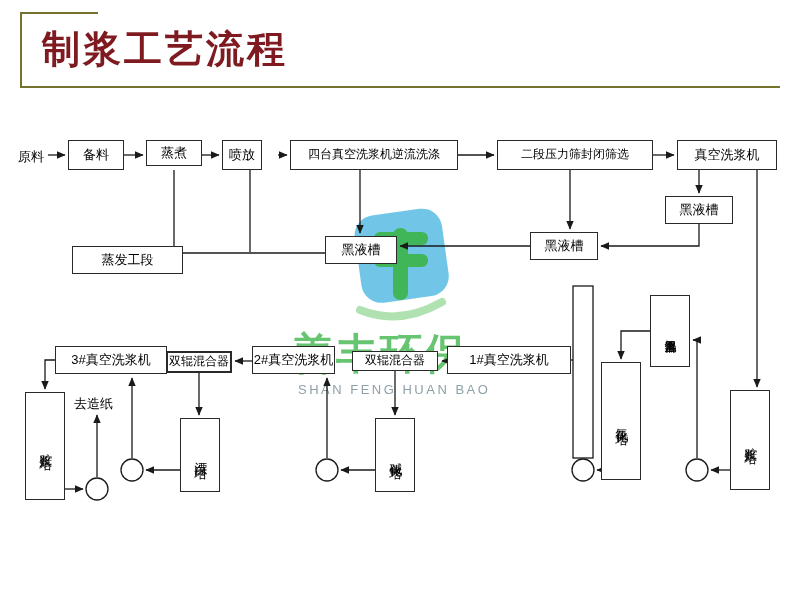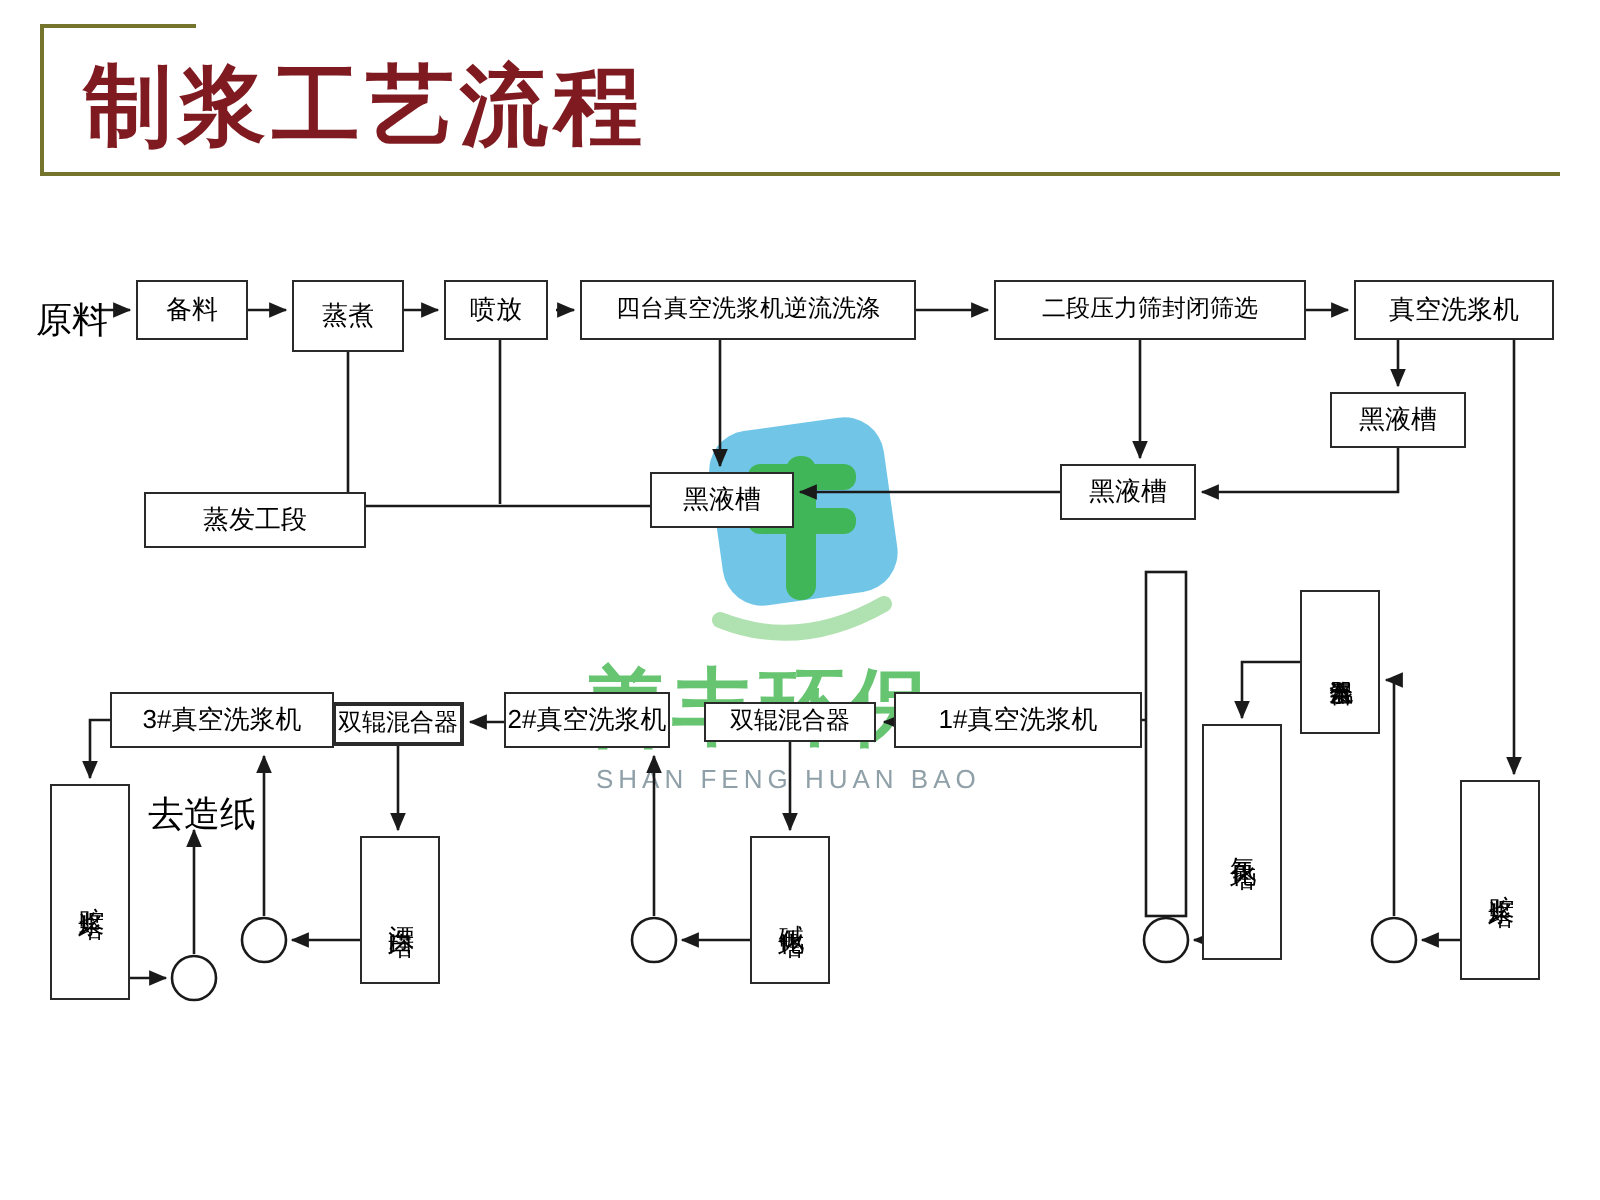--- a/index.html
+++ b/index.html
@@ -1,28 +1,28 @@
 <!DOCTYPE html>
 <html><head>
 <meta charset="utf-8">
 <style>
   html,body{margin:0;padding:0;background:#fff;}
   #slide{position:relative;width:800px;height:600px;background:#ffffff;overflow:hidden;
          font-family:"Liberation Sans",sans-serif;}
   
   .title{position:absolute;left:42px;top:24px;font-family:"Liberation Serif",serif;
-         font-size:44px;font-weight:bold;color:#7e1a20;letter-spacing:3px;z-index:3;}
+         font-size:38px;font-weight:bold;color:#7e1a20;letter-spacing:3px;z-index:3;}
   .decor{position:absolute;background:#74742c;z-index:3;}
   
   .node{position:absolute;background:#fff;border:1px solid #2a2a2a;box-sizing:border-box;
         display:flex;align-items:center;justify-content:center;text-align:center;
         font-size:13px;color:#000;z-index:2;line-height:1.1;}
   .small{font-size:12px;}
   .vnode{writing-mode:vertical-rl;text-orientation:upright;letter-spacing:2px;}
-  .flabel{position:absolute;font-size:18px;color:#000;z-index:2;}
+  .flabel{position:absolute;font-size:13px;color:#000;z-index:2;}
   
   #edges{position:absolute;left:0;top:0;z-index:1;}
   
   .wm{position:absolute;z-index:0;}
   .wm-name{left:292px;top:326px;font-family:"Liberation Serif",serif;font-size:42px;
            font-weight:bold;color:rgba(60,181,74,0.78);letter-spacing:2px;}
   .wm-sub{left:298px;top:382px;font-size:13px;color:#8fa0a8;letter-spacing:2.5px;}
 </style>
 </head>
 <body>
@@ -92,22 +92,22 @@
       <circle cx="327" cy="470" r="11" fill="#ffffff"></circle>
       <circle cx="583" cy="470" r="11" fill="#ffffff"></circle>
       <circle cx="697" cy="470" r="11" fill="#ffffff"></circle>
     </g>
   </svg>
 
   <div class="flabel" style="left:18px;top:148px">原料</div>
   <div class="flabel" style="left:74px;top:395px">去造纸</div>
 
   <div class="node" style="left:68px;top:140px;width:56px;height:30px">备料</div>
-  <div class="node" style="left:146px;top:140px;width:56px;height:36px">蒸煮</div>
-  <div class="node" style="left:222px;top:140px;width:52px;height:30px">喷放</div>
+  <div class="node" style="left:146px;top:140px;width:56px;height:26px">蒸煮</div>
+  <div class="node" style="left:222px;top:140px;width:40px;height:30px">喷放</div>
   <div class="node small" style="left:290px;top:140px;width:168px;height:30px">四台真空洗浆机逆流洗涤</div>
   <div class="node" style="left:677px;top:140px;width:100px;height:30px">真空洗浆机</div>
   <div class="node small" style="left:497px;top:140px;width:156px;height:30px">二段压力筛封闭筛选</div>
 
   <div class="node" style="left:665px;top:196px;width:68px;height:28px">黑液槽</div>
   <div class="node" style="left:530px;top:232px;width:68px;height:28px">黑液槽</div>
   <div class="node" style="left:325px;top:236px;width:72px;height:28px">黑液槽</div>
   <div class="node" style="left:72px;top:246px;width:111px;height:28px">蒸发工段</div>
 
   <div class="node" style="left:55px;top:346px;width:112px;height:28px">3#真空洗浆机</div>

